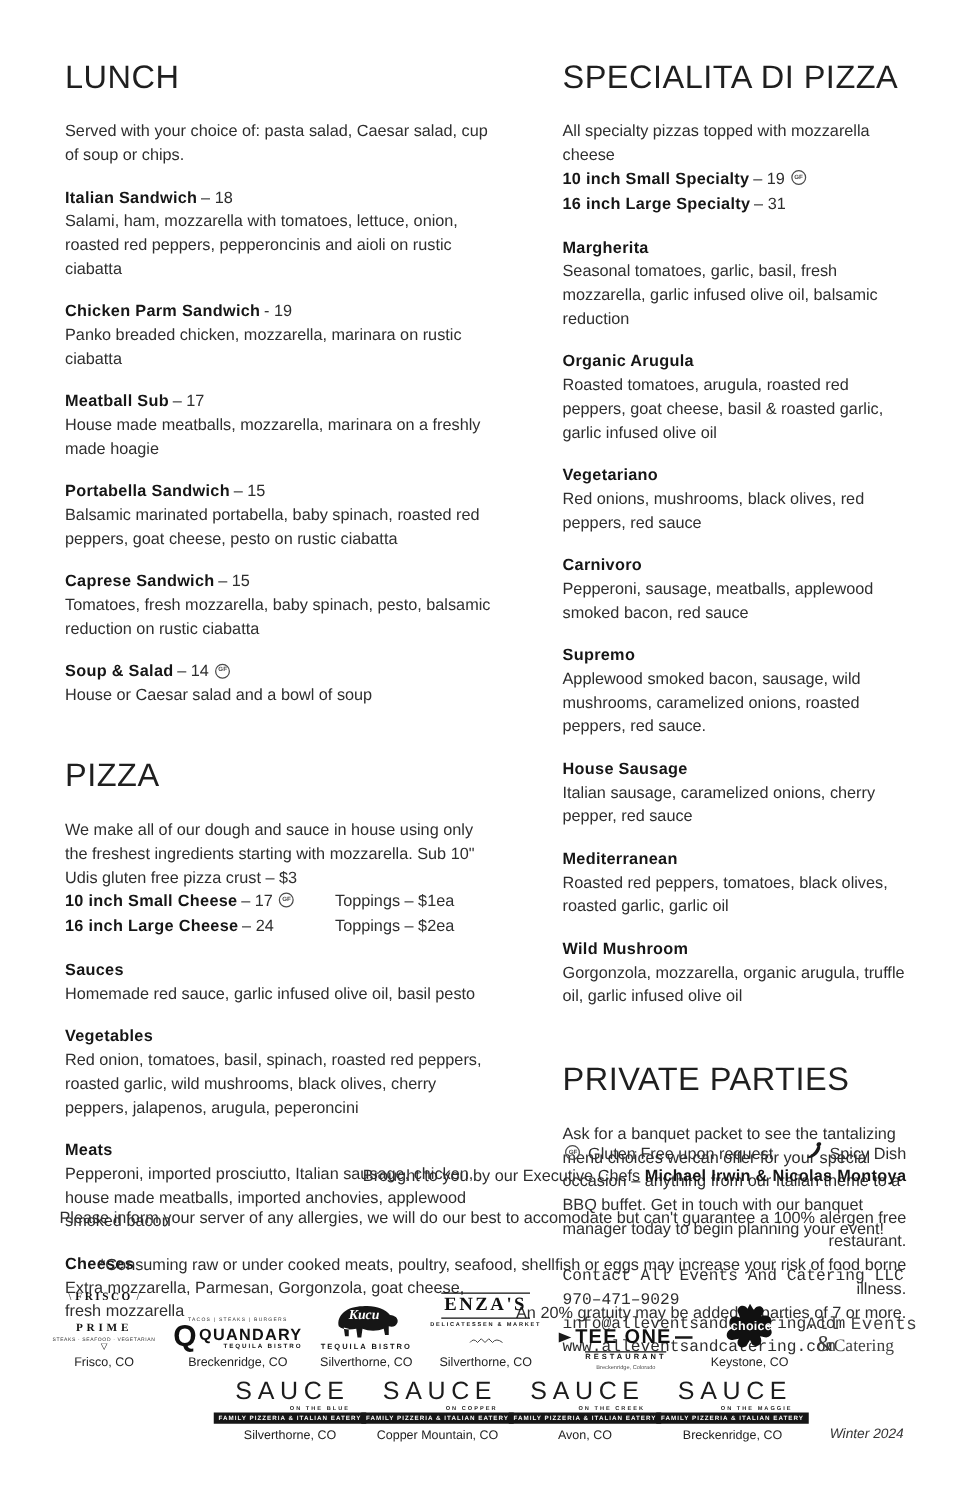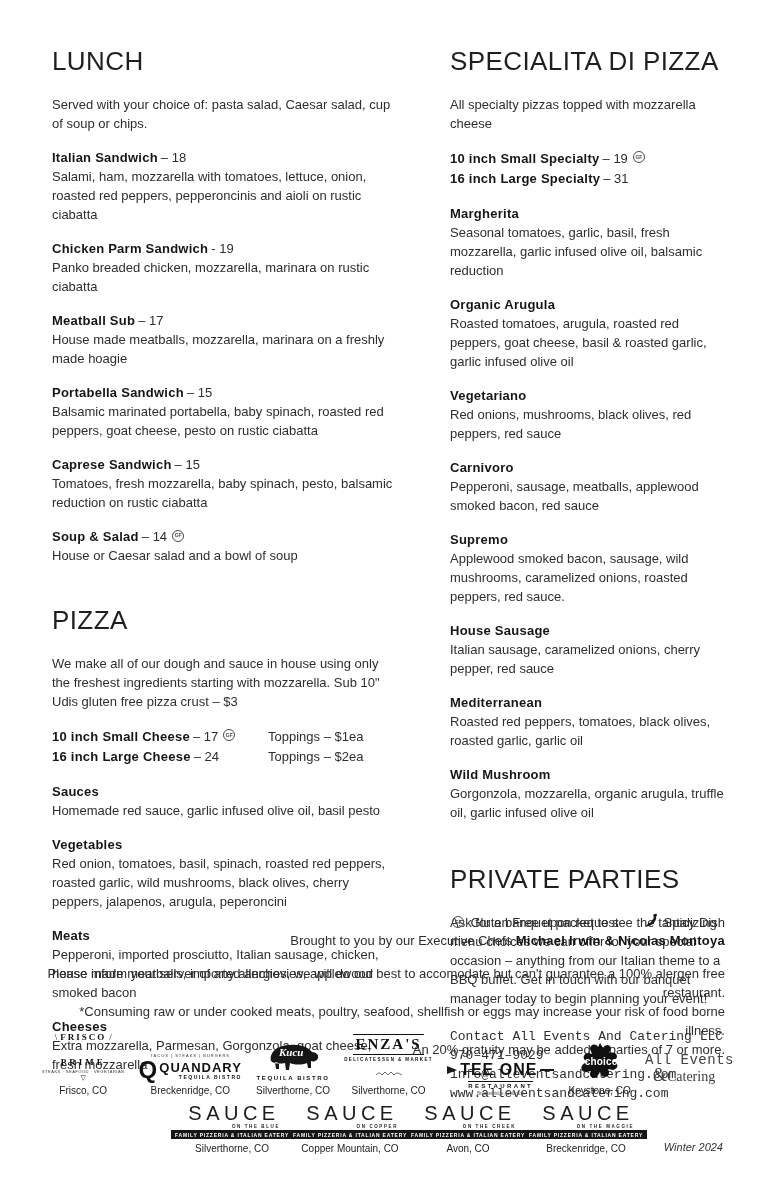--- a/index.html
+++ b/index.html
@@ -22,21 +22,21 @@
   }
   .section { margin-bottom: 34px; }
   .intro { font-size: 13px; line-height: 19px; color: #2e2e2e; }
 
   .menu-item { margin-top: 15px; }
   .item-head { font-size: 13px; line-height: 19px; }
   .item-name { font-weight: 700; color: #161616; letter-spacing: 0.25px; }
   .item-price { font-weight: 400; color: #2e2e2e; margin-left: 3px; }
   .item-desc { font-size: 13px; line-height: 19px; color: #2e2e2e; }
 
-  .sizes-block { margin-top: 16px; }
+  .sizes-block { }
   .size-row { display: flex; font-size: 13px; line-height: 20px; }
   .size-main { width: 216px; }
   .size-toppings { color: #2e2e2e; }
 
   .gf-badge {
     display: inline-flex; align-items: center; justify-content: center;
     width: 12px; height: 12px; border: 1px solid #4a4a4a; border-radius: 50%;
     vertical-align: 4px; margin-left: 5px;
   }
   .gf-text { font-size: 5px; font-weight: 700; color: #4a4a4a; letter-spacing: 0; }

